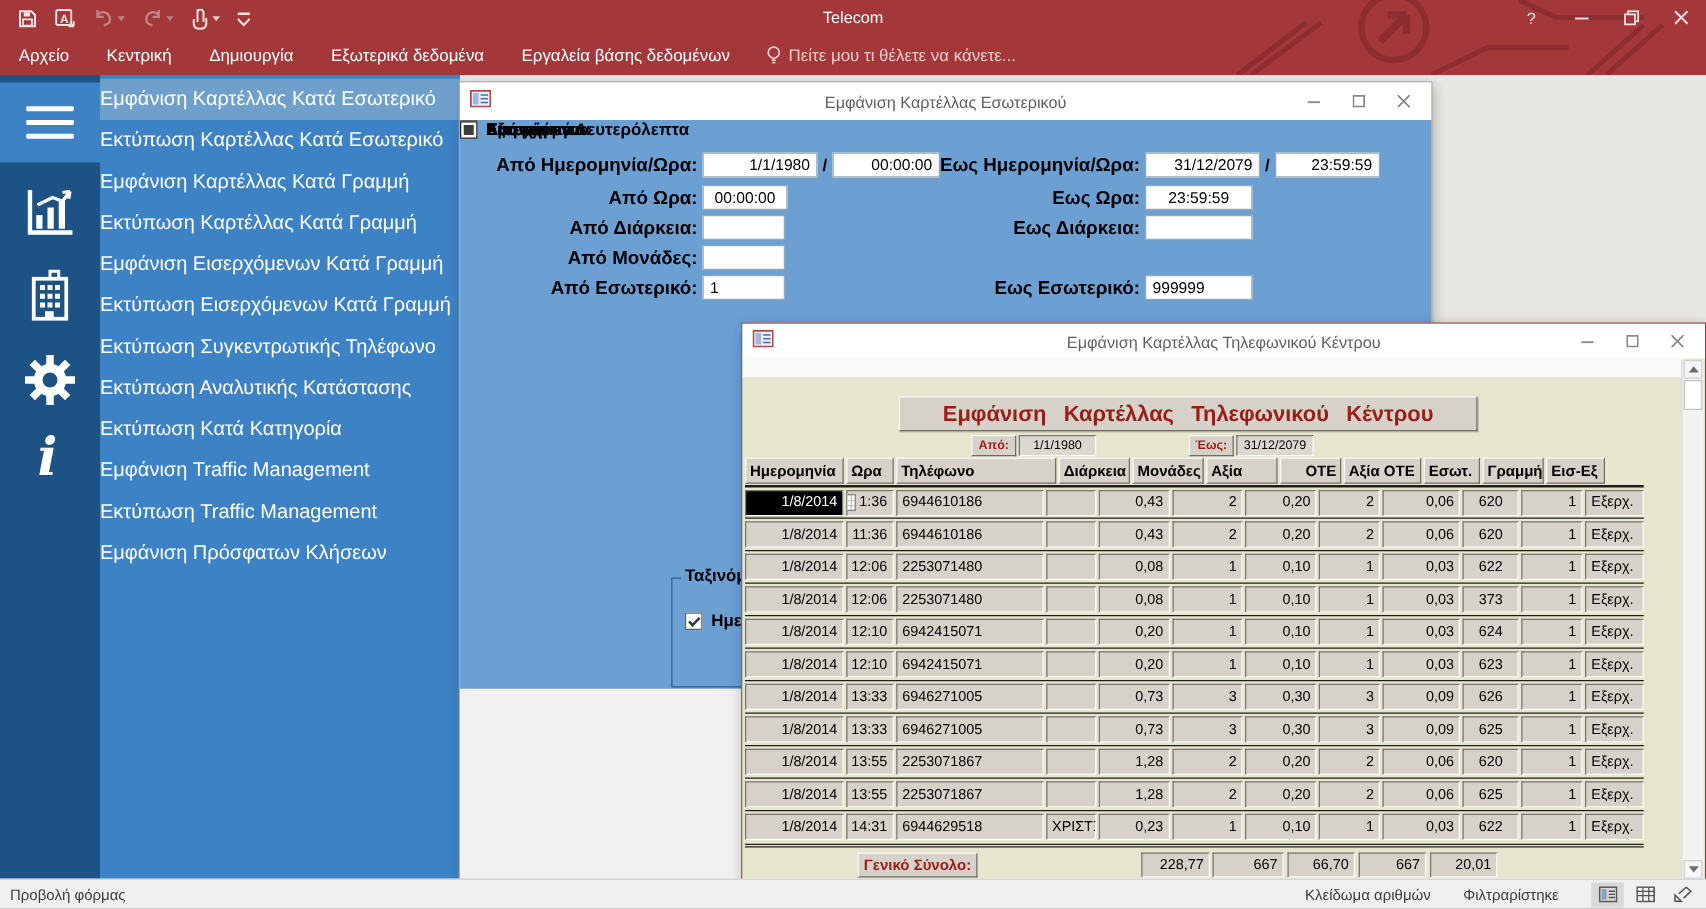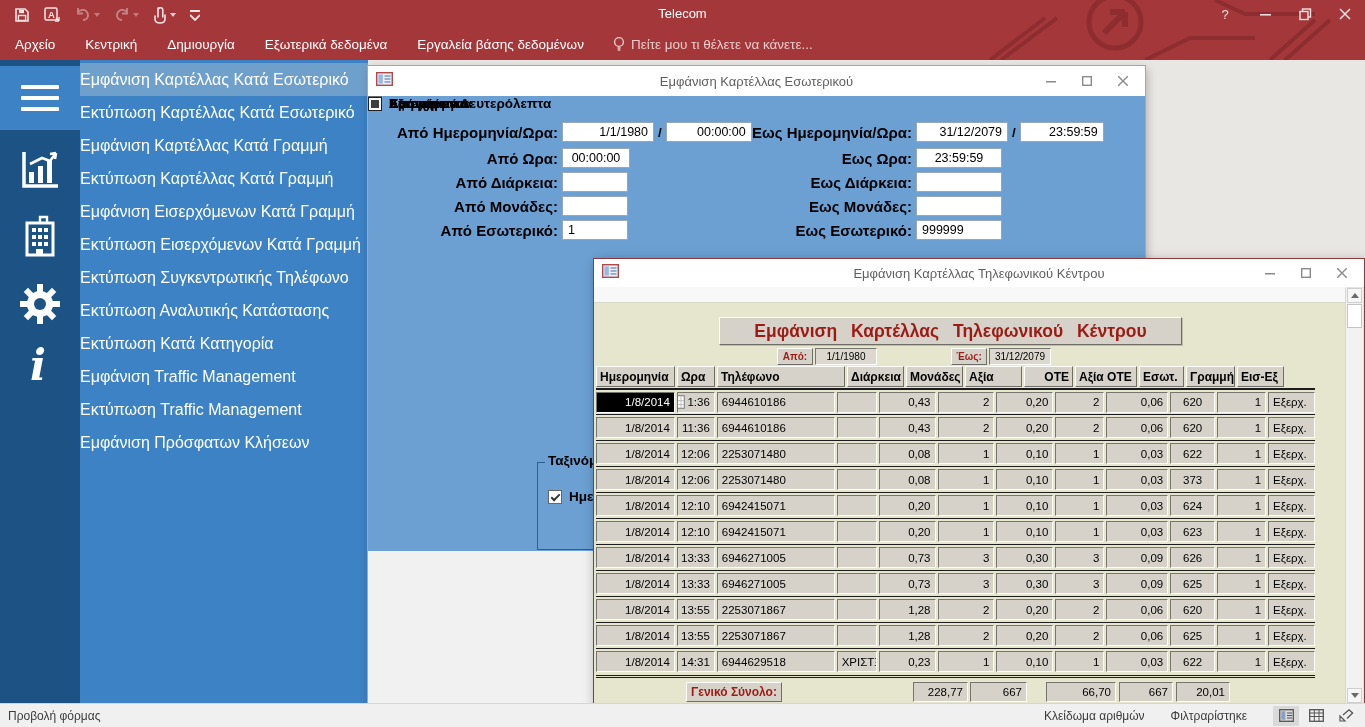--- a/index.html
+++ b/index.html
@@ -91,21 +91,21 @@
   .wd-dur{width:57px;}.wd-units{width:57px;}.wd-val{width:57px;}.wd-ote{width:49px;}
   .wd-oteval{width:62px;}.wd-esot{width:45px;}.wd-line{width:49px;}.wd-dir{width:47px;}
   .wd-phone-h{width:128px;}
   .cell.selected{background:#000;color:#fff;}
   .picker{display:none;width:14px;height:14px;margin-right:2px;flex:0 0 auto;}
   .picker.show{display:inline-block;}
   #dblline{position:absolute;left:2px;top:388px;width:719px;height:3px;border-top:1px solid #1C1C1C;border-bottom:1px solid #1C1C1C;box-sizing:border-box;}
   #totrow{position:absolute;left:2px;top:394px;width:719px;height:22px;display:flex;align-items:center;}
   #totlabel{margin-left:90px;width:96px;height:20px;display:flex;align-items:center;justify-content:center;color:#9B1B15;font-weight:bold;font-size:12px;}
   .totbox{height:20px;font-size:11.5px;display:flex;align-items:center;justify-content:flex-end;padding:0 4px;box-sizing:border-box;color:#000;}
-  .t1{margin-left:131px;width:55px;}.t2{margin-left:2px;width:57px;}.t3{margin-left:19px;width:70px;}
+  .t1{margin-left:131px;width:55px;}.t2{margin-left:2px;width:57px;}.t3{margin-left:3px;width:54px;}
   .t4{margin-left:3px;width:54px;}.t5{margin-left:3px;width:54px;}
 
   
   #statusbar{position:absolute;left:0;top:703px;width:1365px;height:24px;background:#F0F0F0;border-top:1px solid #D5D5D5;
     box-sizing:border-box;display:flex;align-items:center;font-size:12px;color:#3C3C3C;z-index:40;}
   #sb-left{margin-left:8px;}
   #sb-right{margin-left:auto;display:flex;align-items:center;gap:26px;margin-right:6px;}
   .sicon{width:26px;height:20px;display:flex;align-items:center;justify-content:center;}
   .sicon.active{background:#D9D9D9;}
   #sb-icons{display:flex;gap:4px;}
@@ -383,24 +383,20 @@
         <span class="fbox" style="width:66px;"></span>
       </div>
       <div class="frow" style="left:364px;top:76px;">
         <span class="flabel">Εως Διάρκεια:</span>
         <span class="fbox" style="width:86px;"></span>
       </div>
       <div class="frow" style="left:10px;top:100px;">
         <span class="flabel">Από Μονάδες:</span>
         <span class="fbox" style="width:66px;"></span>
       </div>
-      <div class="frow" style="left:364px;top:100px;">
-        <span class="flabel">Εως Μονάδες:</span>
-        <span class="fbox" style="width:86px;"></span>
-      </div>
       <div class="frow" style="left:10px;top:124px;">
         <span class="flabel">Από Εσωτερικό:</span>
         <span class="fbox la" style="width:66px;">1</span>
       </div>
       <div class="frow" style="left:364px;top:124px;">
         <span class="flabel">Εως Εσωτερικό:</span>
         <span class="fbox la" style="width:86px;">999999</span>
       </div>
 
         <div class="cbrow">

